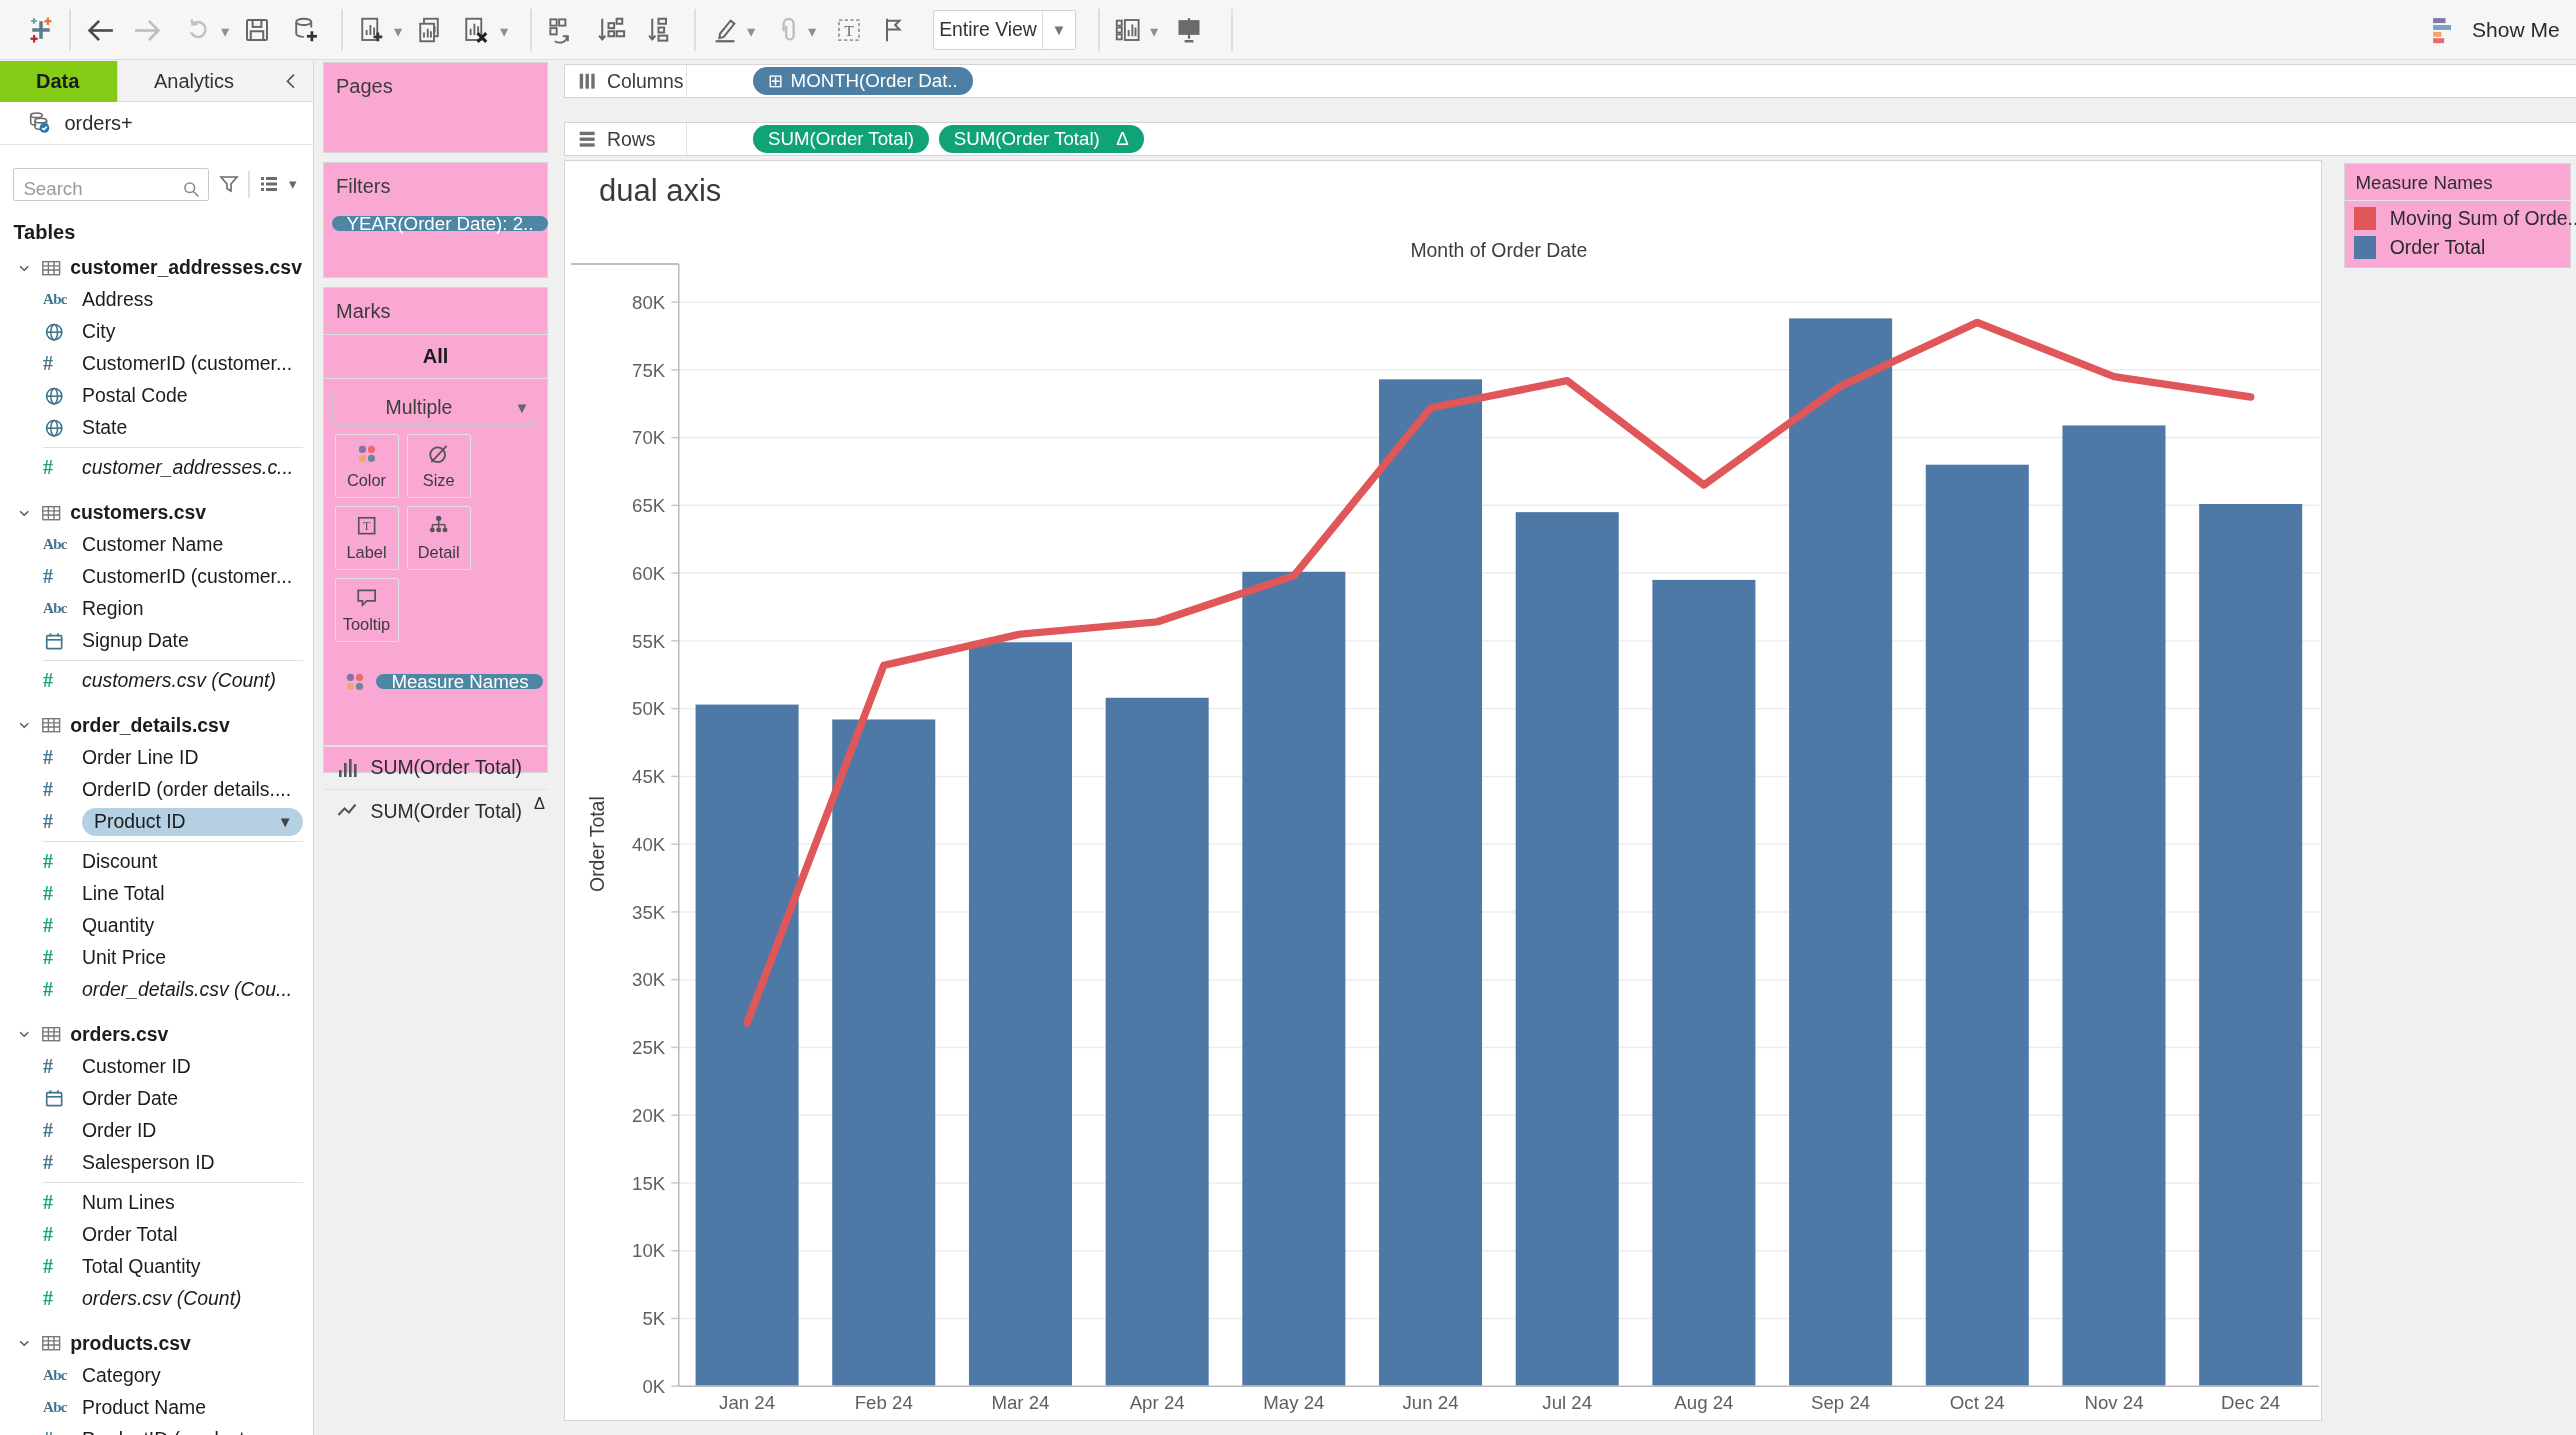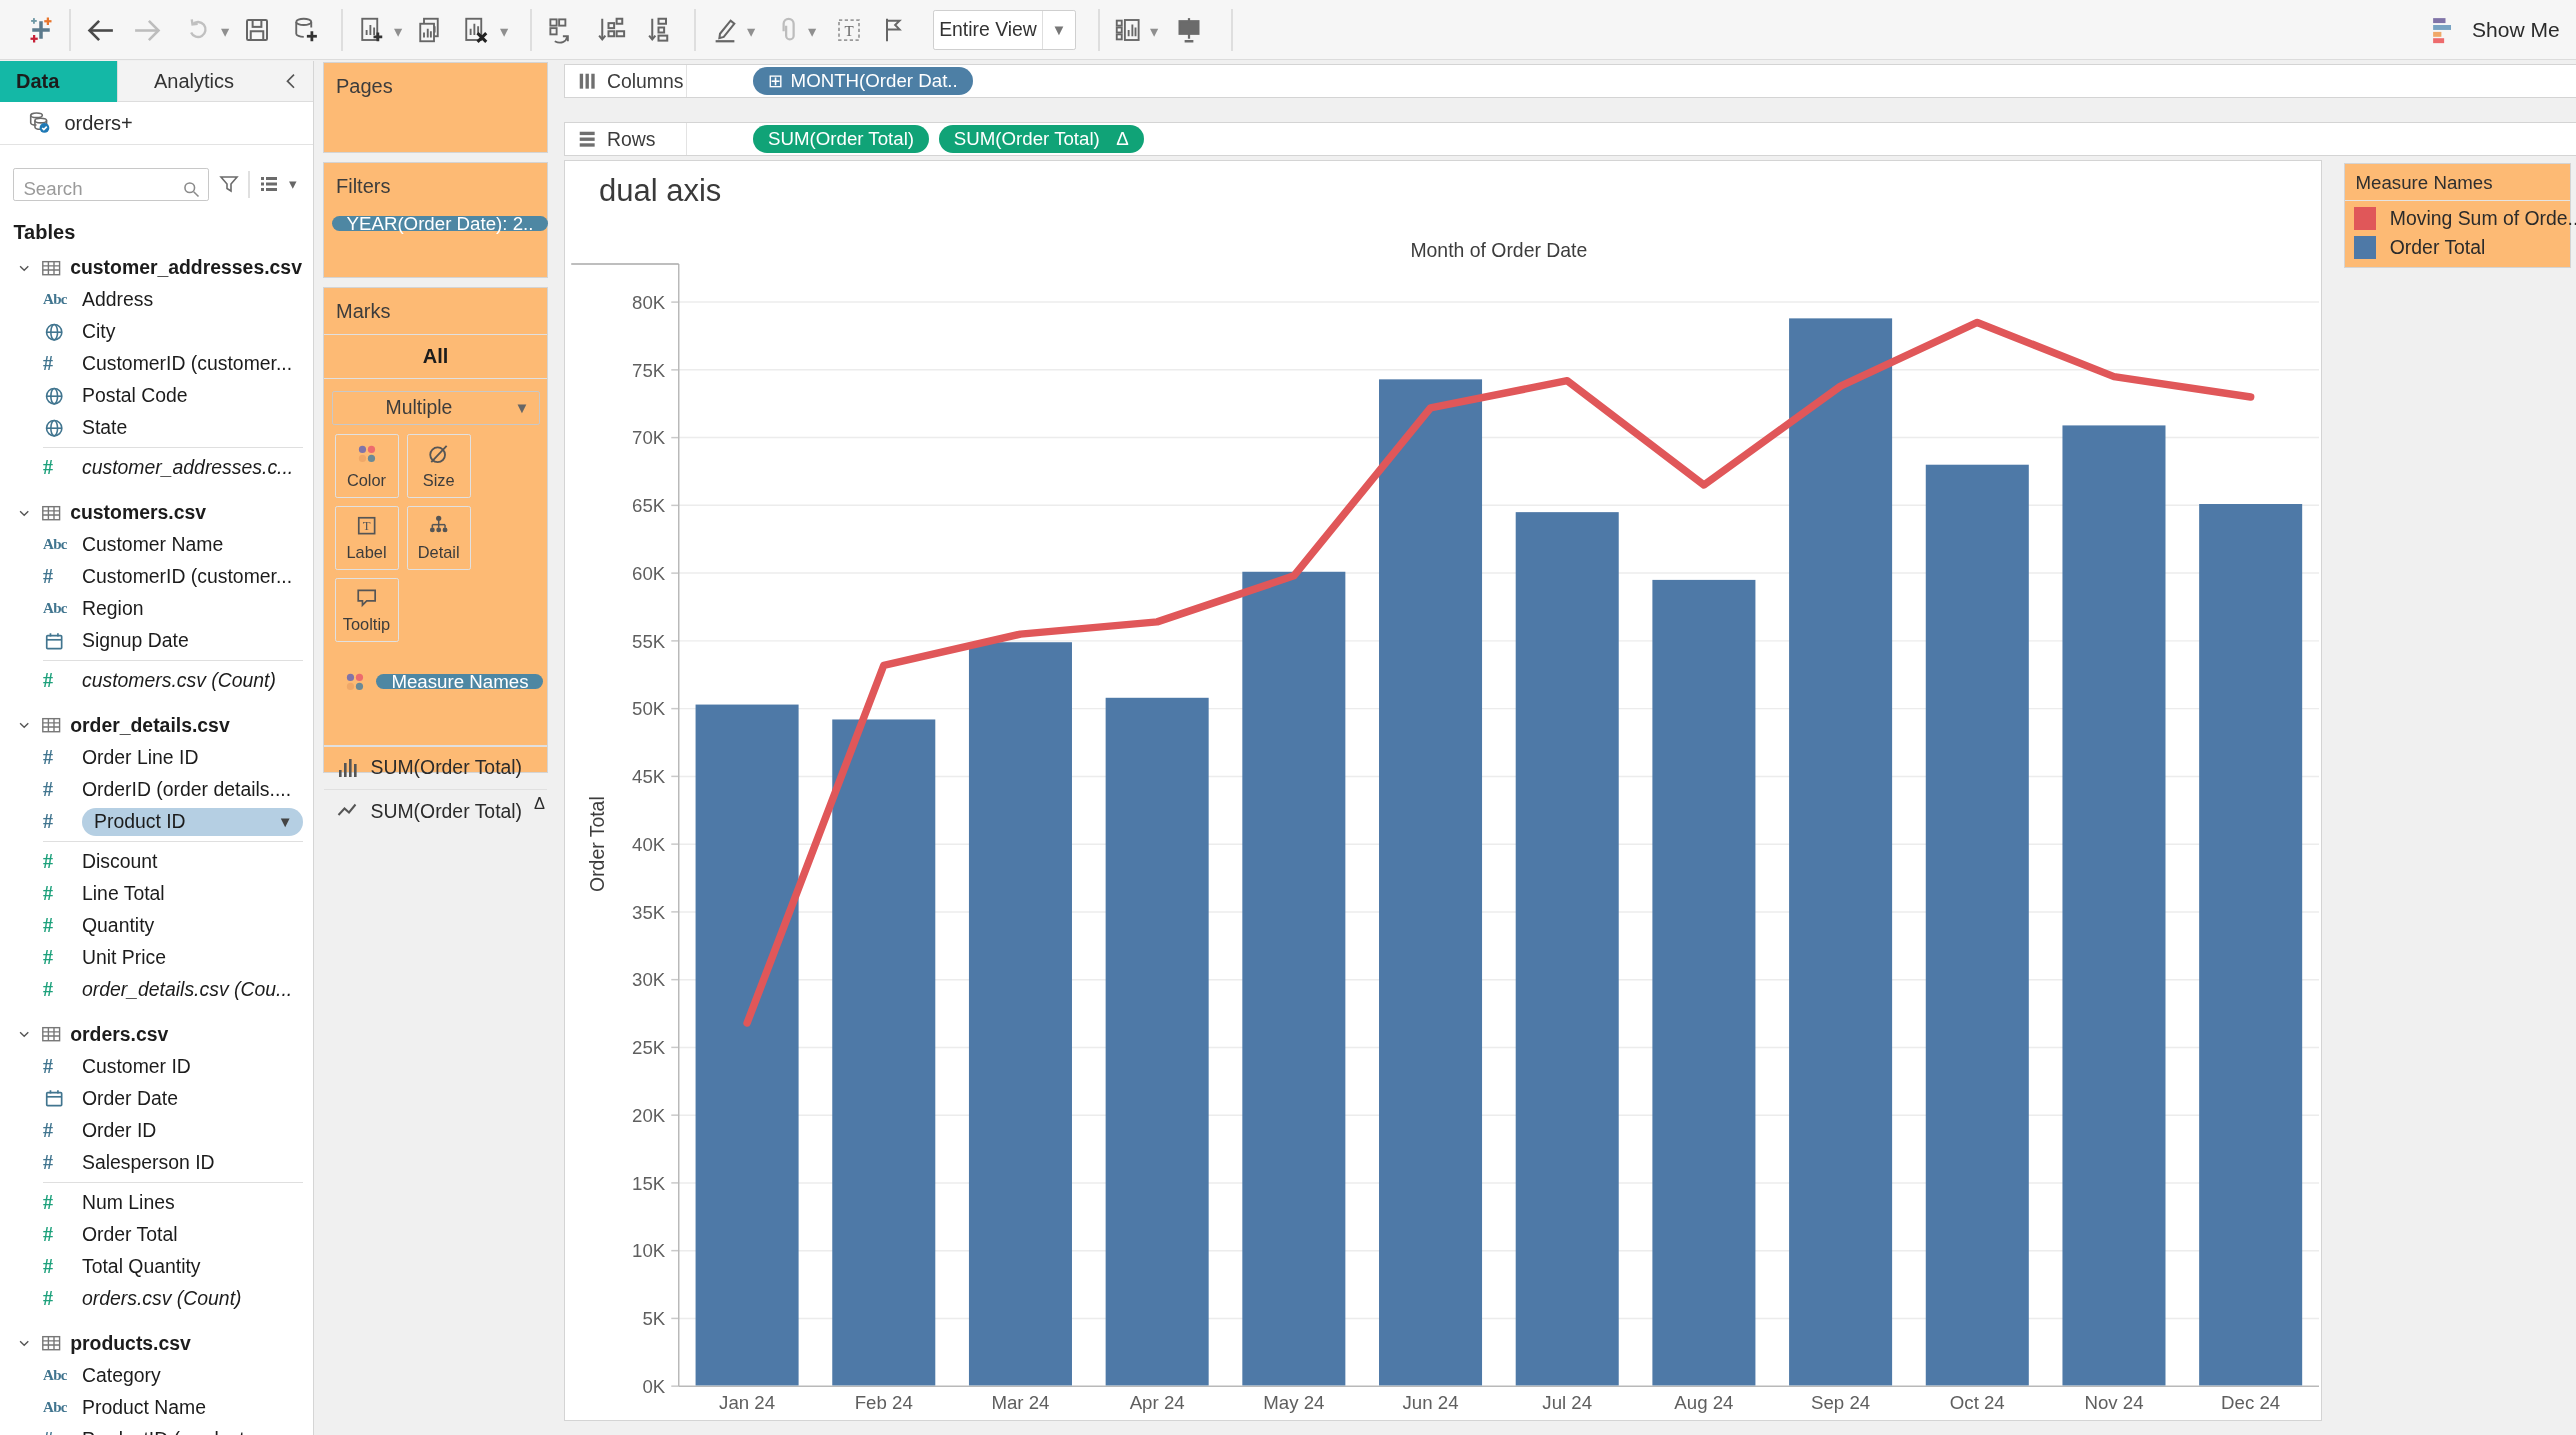--- a/index.html
+++ b/index.html
@@ -19,22 +19,22 @@
   #entire-view .ev-label { flex:1; text-align:center; font-size:19.4px; color:#333; }
   #entire-view .ev-caret { width:33px; border-left:1.5px solid #dedede; text-align:center;
     font-size:15px; color:#777; align-self:stretch; display:flex; align-items:center; justify-content:center; }
   #show-me { position:absolute; right:16.4px; top:10.5px; height:39px; display:flex;
     align-items:center; gap:10.5px; font-size:21px; color:#2b2b2b; }
 
   
   #data-pane { position:absolute; left:0; top:61px; width:314px; height:1374px;
     background:#fff; border-right:1.5px solid #d5d5d5; }
   #pane-tabs { position:relative; height:41px; display:flex; }
-  #tab-data { width:117px; background:#14b8a6; display:flex; align-items:center;
-    font-size:20px; font-weight:bold; color:#1c1c1c; padding-left:16px; }
+  #tab-data { width:117px; background:#84cc16; display:flex; align-items:center;
+    font-size:20px; font-weight:bold; color:#1c1c1c; padding-left:36px; }
   #tab-analytics { flex:1; background:#f3f3f3; border-left:1.5px solid #ddd;
     border-bottom:1.5px solid #ddd; display:flex; align-items:center; font-size:20px;
     color:#333; padding-left:36px; position:relative; }
   #pane-collapse { position:absolute; right:10.5px; top:9px; color:#555; }
   #datasource-row { height:43px; border-bottom:1.5px solid #e3e3e3; display:flex;
     align-items:center; padding-left:27px; gap:12px; font-size:20px; color:#2b2b2b; }
   #search-row { padding:18.7px 0 0 13.4px; height:60px; display:flex; align-items:center; }
   #search-box { width:196px; height:33px; border:1.5px solid #c8c8c8; border-radius:2.2px;
     display:flex; align-items:flex-end; padding:0 6px 0 9px; }
   #search-box input { border:none; outline:none; flex:1; font-size:18.7px; width:134px;
@@ -55,21 +55,21 @@
   .abc-ic { font-size:15px; font-weight:bold; letter-spacing:-0.7px; }
   .hash-ic { font-size:20px; font-weight:600; }
   .c-blue { color:#41758f; } .c-green { color:#1ea17c; }
   .tree-divider { height:1.5px; background:#dfdfdf; margin:3px 10.5px 3px 43px; }
   .sel-pill { display:flex; align-items:center; background:#b5cfe3; border-radius:15px;
     height:28px; padding:0 10.5px 0 12px; width:221px; }
   .sel-pill .f-label { flex:1; }
   .sel-caret { color:#444; font-size:15px; }
 
   
-  .card { position:absolute; background:#fdba74; border:1.5px solid #d4d4d4; }
+  .card { position:absolute; background:#f9a8d4; border:1.5px solid #d4d4d4; }
   .card-title { font-size:20px; color:#3c3c3c; padding:12px 0 0 12px; }
   #pages-card  { left:323px; top:62px;  width:225px; height:91px; }
   #filters-card{ left:323px; top:162px; width:225px; height:116px; }
   #marks-card  { left:323px; top:287px; width:225px; height:486px; }
   .pill { display:inline-flex; align-items:center; justify-content:center; color:#fff;
     font-size:18.7px; border-radius:15.7px; height:15px; padding:0 15px; white-space:nowrap; }
   .pill-teal { background:#4e87a3; }
   .pill-blue { background:#4d7fa5; }
   .pill-green{ background:#10a377; }
   #filter-pills { padding:18px 0 0 7.5px; }

